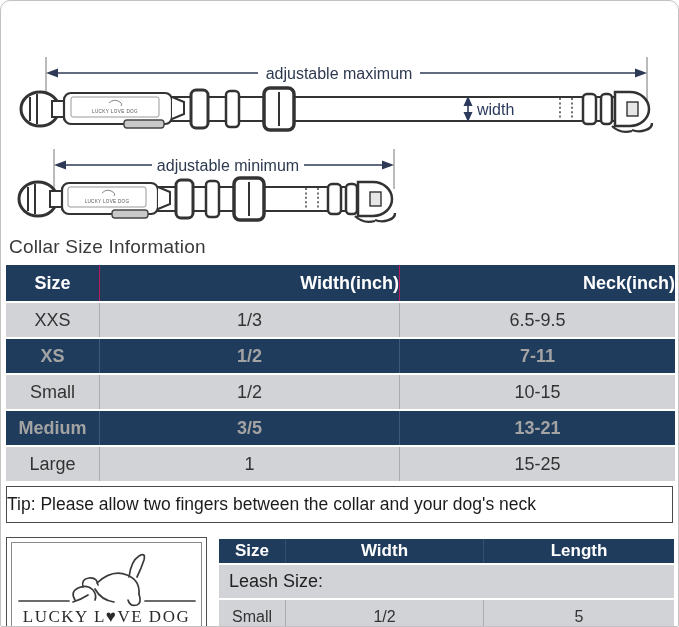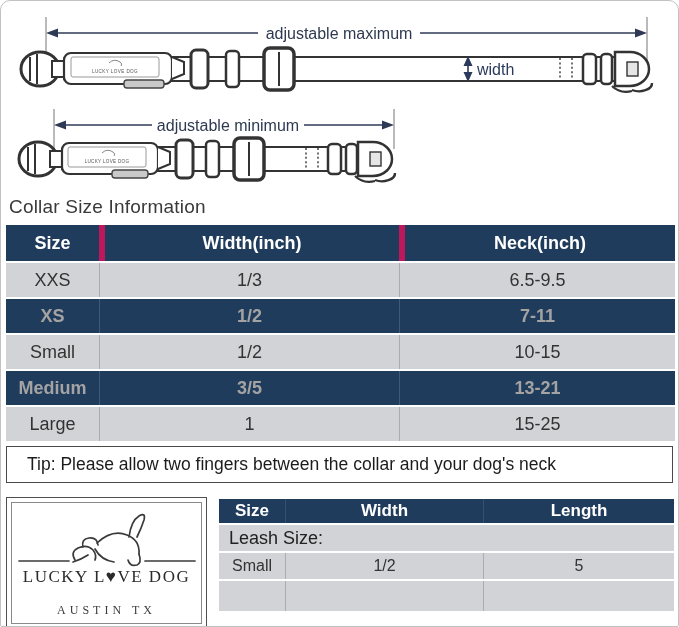--- a/index.html
+++ b/index.html
@@ -7,47 +7,47 @@
   .page {
     position: relative;
     width: 679px; height: 627px;
     background: #fff;
     border: 1px solid #c2c2c2;
     border-radius: 10px 10px 2px 2px;
     overflow: hidden;
     font-family: "Liberation Sans", sans-serif;
     color: #2e2e2e;
   }
-  .diagrams { padding-top: 10px; }
+  .diagrams { padding-top: 2px; margin-top: 48px; }
   .diagrams svg { display: block; margin-left: 5px; }
 
   .section-title {
     font-size: 19px; font-weight: 400; color: #3a3a3a;
     margin: 3px 0 5px 8px; letter-spacing: .2px;
   }
 
   table { border-collapse: separate; border-spacing: 0 2px; }
   .collar-table { width: 669px; margin: 0 5px; font-size: 18px; }
   .collar-table th, .collar-table td { padding: 0; text-align: center; }
   .collar-table thead th {
     background: #203c5c; color: #ffffff; font-weight: 700;
     height: 36px; font-size: 18px;
   }
   .collar-table tbody td { height: 34px; }
   tr.row-gray td { background: #d2d3d7; color: #333; }
   tr.row-gray td + td { border-left: 1px solid #a9adb3; }
   tr.row-navy td { background: #203c5c; color: #a3a3a3; font-weight: 700; }
   tr.row-navy td + td { border-left: 1px solid #3d587a; }
-  .collar-table thead th + th { border-left: 6px solid #be185d; }
+  .collar-table thead th + th { border-left: 1px solid #be185d; text-align: right; }
 
   .tip-box {
     margin: 3px 5px 0 5px; height: 37px;
     border: 1px solid #4a4a4a; background: #fff;
     display: flex; align-items: center;
-    font-size: 17.5px; color: #1c1c1c; padding-left: 20px;
+    font-size: 17.5px; color: #1c1c1c; padding-left: 0;
   }
 
   .bottom { display: flex; margin: 14px 5px 0 5px; gap: 12px; }
 
   .logo-box {
     width: 201px; height: 132px;
     border: 1px solid #4f4f4f; background: #fff; padding: 4px;
     flex: 0 0 auto;
   }
   .logo-inner {
@@ -68,21 +68,21 @@
   .leash-table { width: 455px; font-size: 16px; }
   .leash-table td, .leash-table th { padding: 0; text-align: center; }
   .leash-title-cell {
     background: #d2d3d7; color: #222; text-align: left !important;
     font-size: 18px; height: 24px; padding-left: 10px !important;
   }
   .leash-table thead th {
     background: #203c5c; color: #fff; font-weight: 700; height: 24px; font-size: 17px;
   }
   .leash-table thead th + th { border-left: 1px solid #33506f; }
-  .leash-table tbody td { height: 26px; }
+  .leash-table tbody td { height: 33px; }
   .leash-table tr.row-empty td { height: 30px; background: #d2d3d7; }
   .leash-table tr.row-empty td + td { border-left: 1px solid #a9adb3; }
 </style>
 </head>
 <body>
 
 <div class="page">
 
   <div class="diagrams">
 

